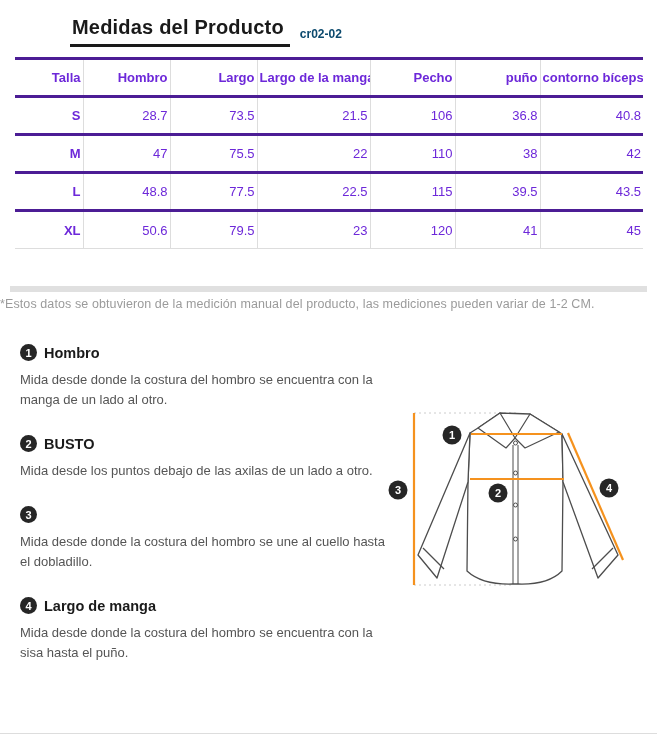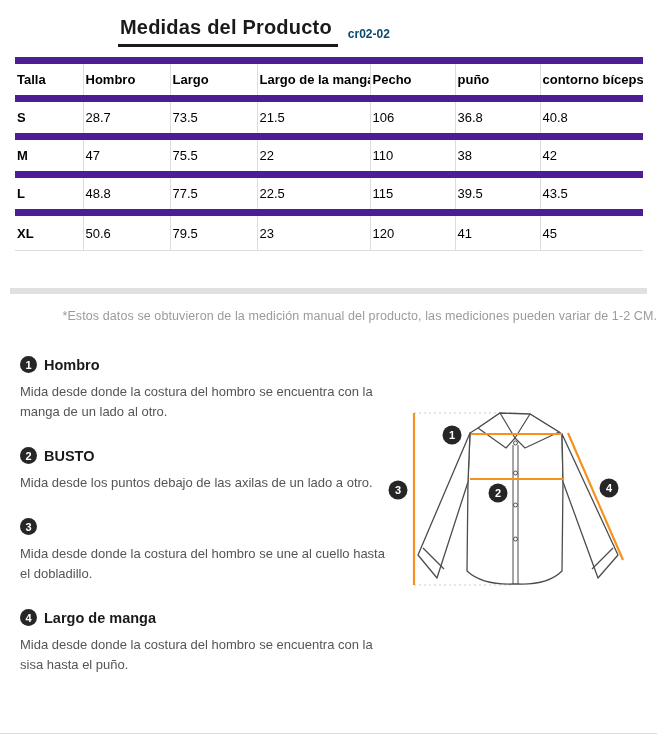--- a/index.html
+++ b/index.html
@@ -5,48 +5,48 @@
   * { box-sizing: border-box; margin: 0; padding: 0; }
   html, body { width: 657px; height: 739px; }
   body {
     font-family: "Liberation Sans", sans-serif;
     background: #ffffff;
     color: #222;
     position: relative;
     overflow: hidden;
   }
   
-  .header { padding: 16px 0 0 118px; display: flex; align-items: flex-end; }
+  .header { padding: 16px 0 0 70px; display: flex; align-items: flex-end; }
   .title {
     font-size: 20px; font-weight: bold; color: #1a1a1a;
     border-bottom: 3px solid #1a1a1a; padding: 0 6px 5px 2px;
     letter-spacing: 0.2px;
   }
   .prod-code { font-size: 12px; font-weight: bold; color: #0c4a6e; margin: 0 0 6px 10px; text-align: center; }
 
   
   table.size-table {
     border-collapse: collapse; table-layout: fixed;
     width: 628px; margin: 10px 0 0 15px;
   }
   .size-table tr { height: 38px; }
   .size-table th, .size-table td {
-    border-top: 7px solid #4c1d95; border-bottom: 1px solid #ddd;
-    text-align: left; vertical-align: middle;
-    font-size: 13px; color: #000000; padding: 0 2px;
+    border-top: 3px solid #4c1d95; border-bottom: 1px solid #ddd;
+    text-align: right; vertical-align: middle;
+    font-size: 13px; color: #6d28d9; padding: 0 2px;
     overflow: hidden; white-space: nowrap;
   }
   .size-table th { font-weight: bold; }
   .size-table td.size-cell { font-weight: bold; }
   .size-table th + th, .size-table td + td { border-left: 1px solid #ddd; }
 
   
   .divider-band { height: 6px; background: #e0e0e0; margin: 37px 10px 0 10px; }
   .disclaimer {
-    margin-top: 15px; text-align: right;
+    margin-top: 5px; text-align: left;
     font-size: 12.5px; color: #9b9b9b; letter-spacing: 0.1px;
   }
 
   
   .howto { position: relative; margin: 33px 0 0 20px; }
   .howto-heading { font-size: 17.5px; font-weight: bold; color: #1a1a1a; }
   .howto-items { width: 372px; margin-top: 24px; }
   .howto-item { margin-bottom: 25px; }
   .item-title-row { display: flex; align-items: center; margin-bottom: 9px; }
   .num-badge {

